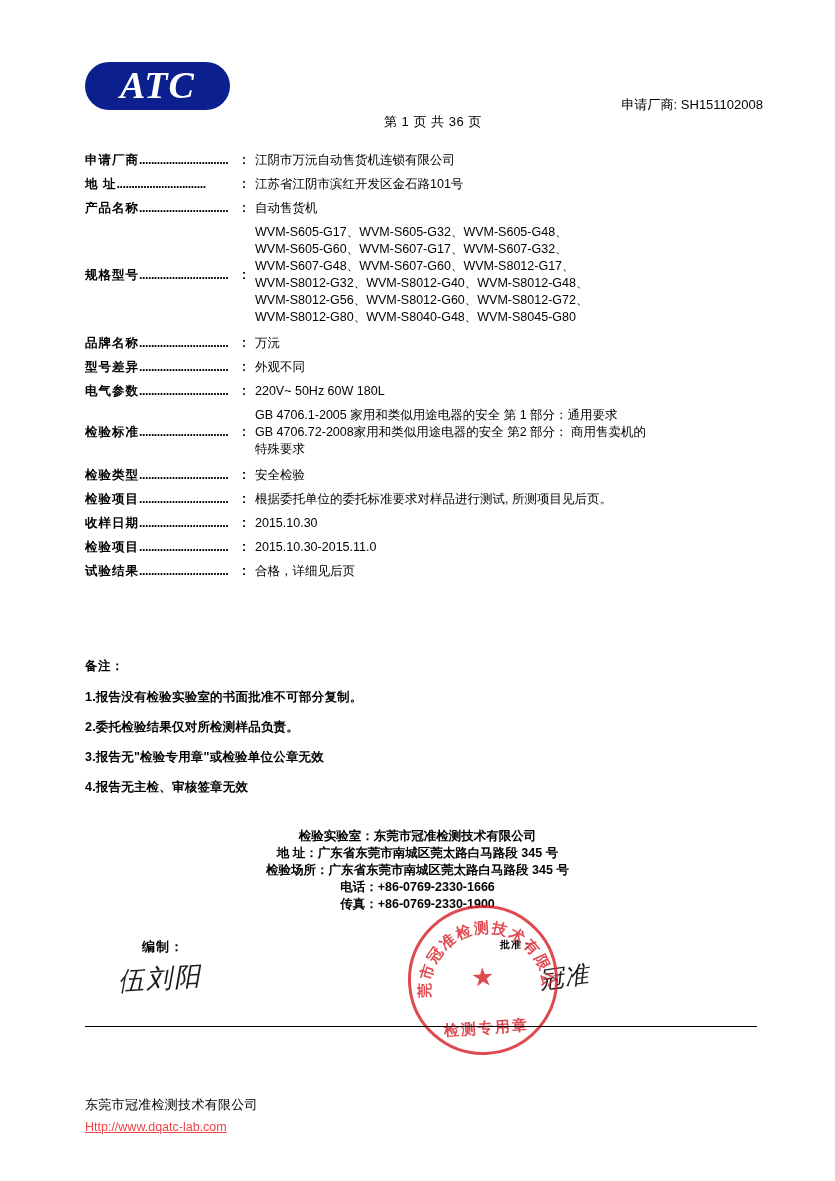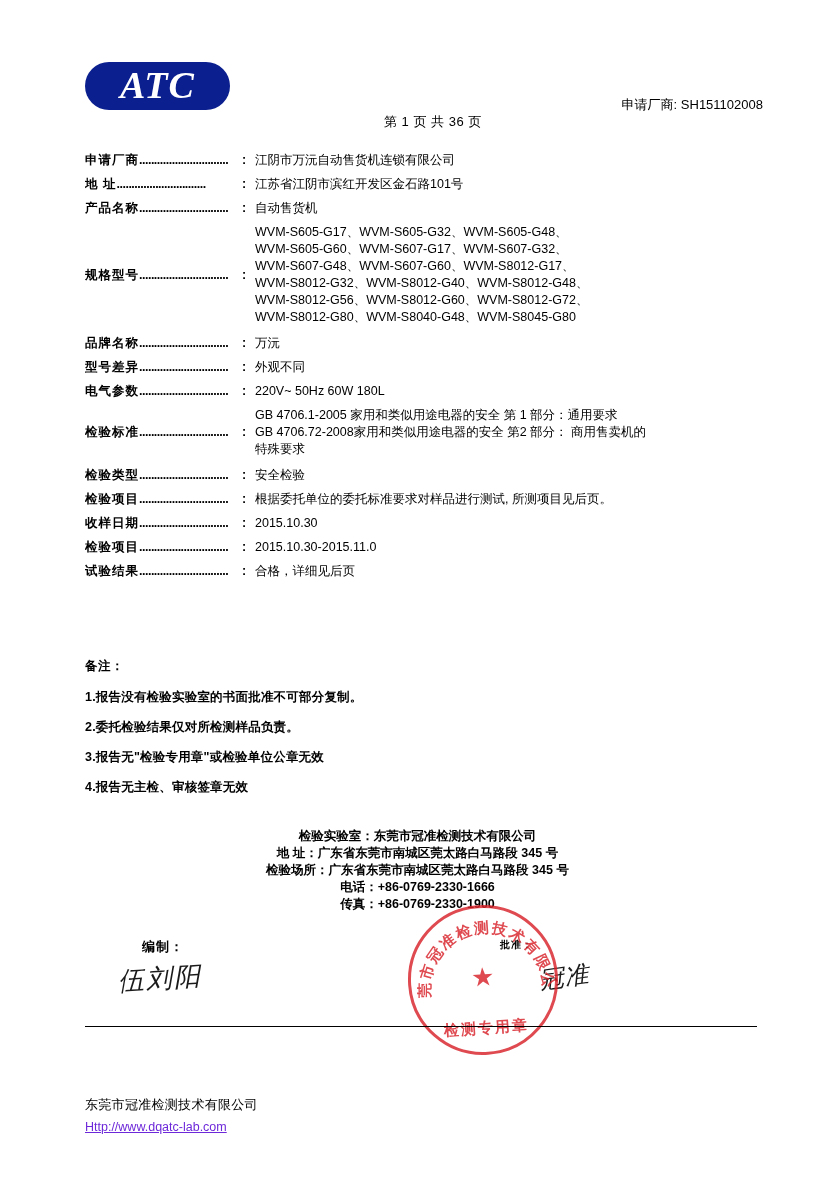--- a/index.html
+++ b/index.html
@@ -215,21 +215,21 @@
     width: 672px;
     border-top: 1.6px solid #000000;
   }
   .footer {
     position: absolute;
     left: 85px; top: 1096px;
     font-size: 13px;
   }
   .footer-company { margin-bottom: 5px; letter-spacing: 0.3px; }
   .footer-link {
-    color: #6d28d9;
+    color: #ef4444;
     text-decoration: underline;
     font-size: 12.5px;
   }
 </style>
 </head>
 <body>
 
 <div class="page">
 
   <div class="logo">

